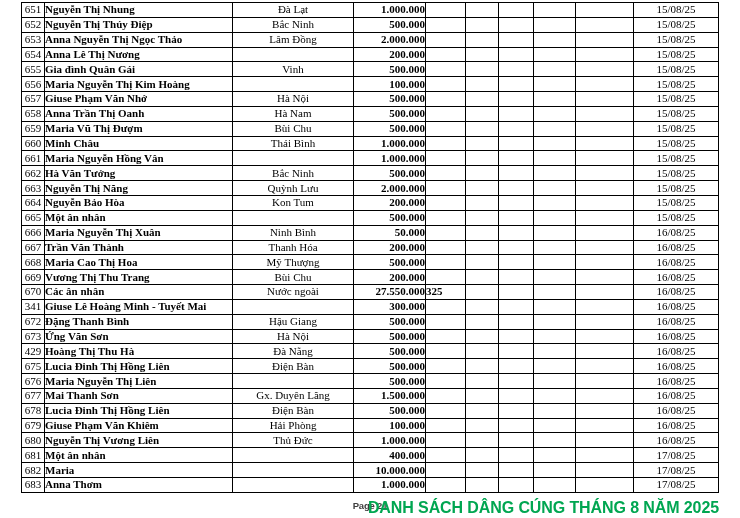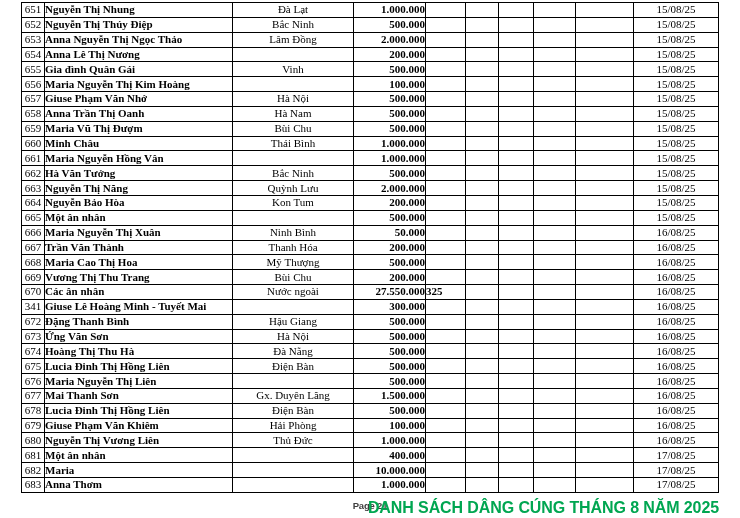--- a/index.html
+++ b/index.html
@@ -349,21 +349,21 @@
           <td class="c-place">Hà Nội</td>
           <td class="c-amount">500.000</td>
           <td class="c-count"></td>
           <td class="c-empty"></td>
           <td class="c-empty"></td>
           <td class="c-empty"></td>
           <td class="c-empty"></td>
           <td class="c-date">16/08/25</td>
         </tr>
         <tr>
-          <td class="c-no">674</td>
+          <td class="c-no">429</td>
           <td class="c-name">Hoàng Thị Thu Hà</td>
           <td class="c-place">Đà Nẵng</td>
           <td class="c-amount">500.000</td>
           <td class="c-count"></td>
           <td class="c-empty"></td>
           <td class="c-empty"></td>
           <td class="c-empty"></td>
           <td class="c-empty"></td>
           <td class="c-date">16/08/25</td>
         </tr>

